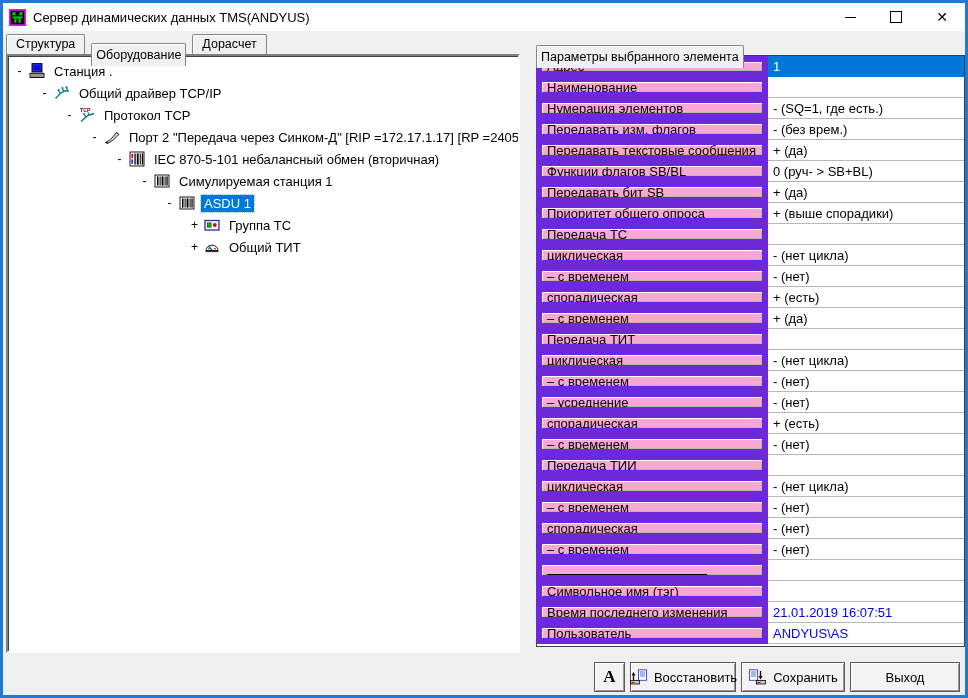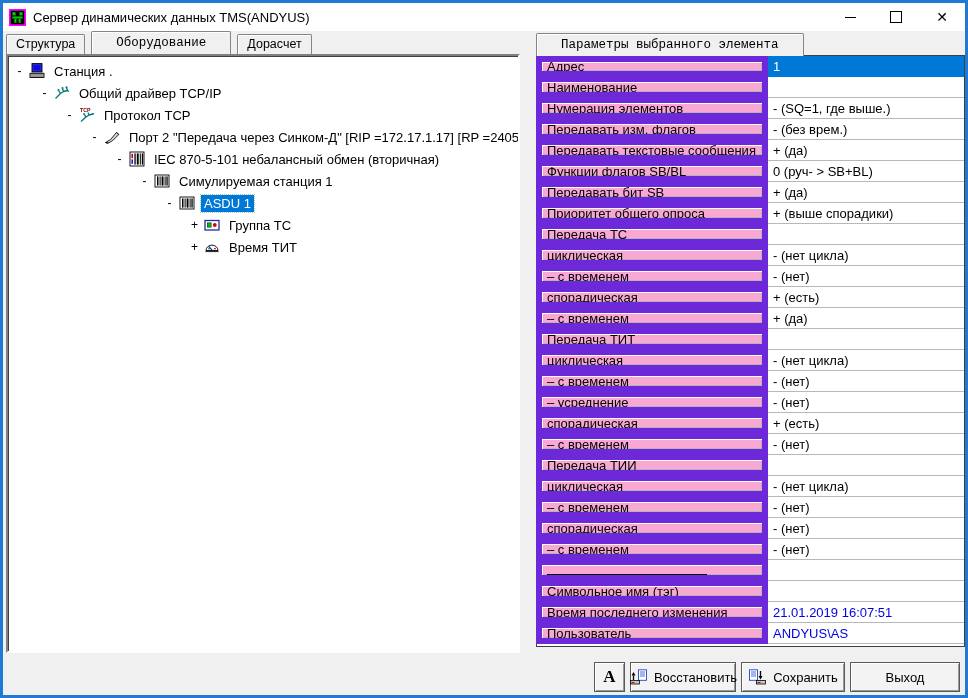--- a/index.html
+++ b/index.html
@@ -26,21 +26,21 @@
   .glyph-close{font-size:14px;line-height:1;}
   
   .tabstrip-left{position:absolute;left:3px;top:30px;height:21px;display:flex;align-items:flex-end;}
   .tabstrip-right{position:absolute;left:533px;top:30px;height:21px;display:flex;align-items:flex-start;}
   .tab{
     height:19px;line-height:19px;padding:0 9px;background:#f0f0f0;
     border:1px solid #858585;border-bottom:none;border-radius:2px 2px 0 0;
     box-shadow:inset 1px 1px 0 #fff;margin-right:6px;white-space:nowrap;
     position:relative;z-index:1;font-size:12.5px;
   }
-  .tab.active{height:22px;line-height:22px;top:0;z-index:3;padding:0 24px;font-family:Liberation Mono, monospace;}
+  .tab.active{height:22px;line-height:22px;top:12px;z-index:3;padding:0 4px;}
   
   .tree-panel{
     position:absolute;left:3px;top:51px;width:514px;height:599px;
     background:#fff;box-sizing:border-box;overflow:hidden;
     border:2px solid;border-color:#808080 #fff #fff #808080;
     box-shadow:inset 1px 1px 0 #404040;z-index:2;
     padding-top:4px;
   }
   .tree-row{height:22px;display:flex;align-items:center;white-space:nowrap;}
   .expander{
@@ -244,36 +244,36 @@
         <span class="expander">+</span>
         <span class="tree-icon">
           <svg viewBox="0 0 16 16">
             <path d="M2 11.5 A6 5.4 0 0 1 14 11.5 Z" fill="#fff" stroke="#000" stroke-width="0.9"></path>
             <path d="M8 11.2 L4.8 7.4" stroke="#2222cc" stroke-width="1.3"></path>
             <circle cx="5" cy="9.6" r="0.9" fill="#00aa00"></circle>
             <circle cx="11" cy="9.6" r="0.9" fill="#dd0000"></circle>
             <path d="M1.4 12.6h13.2" stroke="#000" stroke-width="0.9"></path>
           </svg>
         </span>
-        <span class="tree-label">Время ТИТ</span>
+        <span class="tree-label">Общий ТИТ</span>
       </div>
     </div>
 
   <div class="params-table" id="ptable">
       <div class="prow">
         <div class="plabel">Адрес</div>
         <div class="pvalue sel">1</div>
       </div>
       <div class="prow">
         <div class="plabel">Наименование</div>
         <div class="pvalue"></div>
       </div>
       <div class="prow">
         <div class="plabel">Нумерация элементов</div>
-        <div class="pvalue">- (SQ=1, где выше.)</div>
+        <div class="pvalue">- (SQ=1, где есть.)</div>
       </div>
       <div class="prow">
         <div class="plabel">Передавать изм. флагов</div>
         <div class="pvalue">-  (без врем.)</div>
       </div>
       <div class="prow">
         <div class="plabel">Передавать текстовые сообщения</div>
         <div class="pvalue">+ (да)</div>
       </div>
       <div class="prow">

